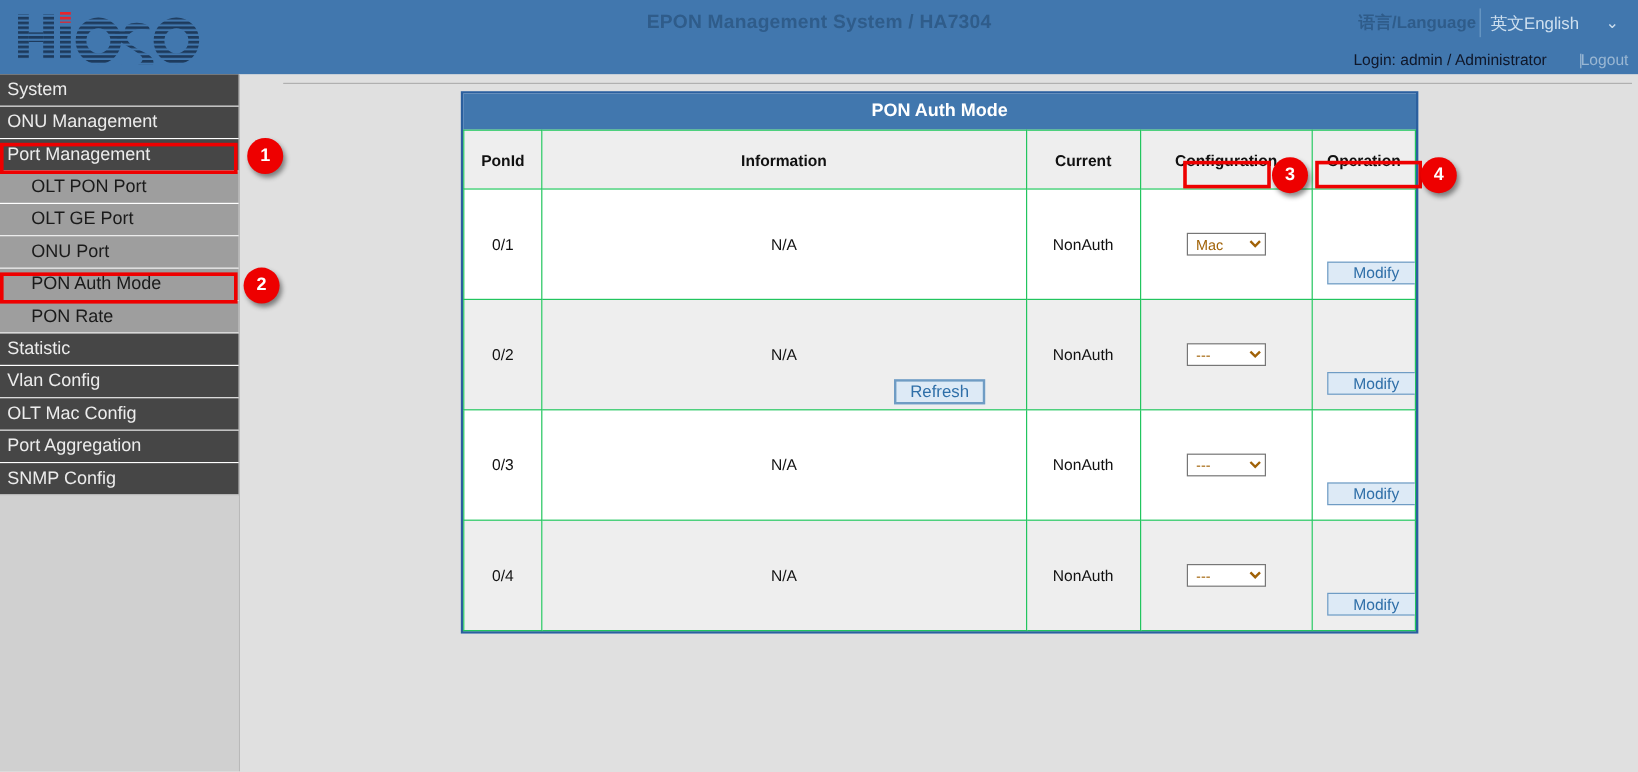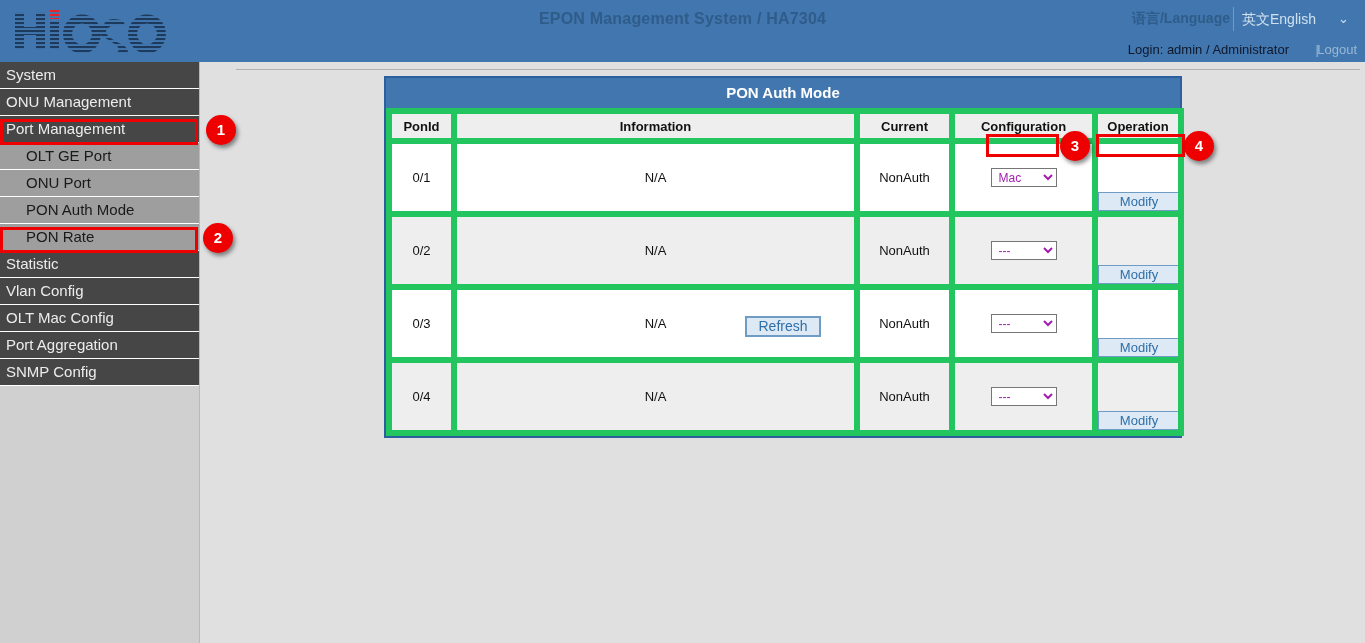--- a/index.html
+++ b/index.html
@@ -183,25 +183,25 @@
     font-size: 15px;
     font-weight: bold;
   }
   table.pon {
     width: 100%;
     border-collapse: collapse;
     table-layout: fixed;
     font-size: 13px;
   }
   table.pon th, table.pon td {
-    border: 6px solid #22c55e;
+    border: 1px solid #22c55e;
     height: 24px;
     text-align: center;
     color: #111111;
-    padding: 0;
+    padding: 12px;
     overflow: hidden;
   }
   table.pon thead th {
     background: #eeeeee;
     font-weight: bold;
     font-size: 13px;
   }
   table.pon tbody tr.even td { background: #ffffff; }
   table.pon tbody tr.odd  td { background: #eeeeee; }
 
@@ -212,21 +212,21 @@
   col.c-op     { width: 86px; }
 
   .cfg-select {
     width: 66px;
     height: 19px;
     font-family: "Liberation Sans", sans-serif;
     font-size: 12px;
     padding: 0 0 0 3px;
     border: 1px solid #767676;
     background: #ffffff;
-    color: #a21caf;
+    color: #a16207;
     box-sizing: border-box;
     vertical-align: middle;
   }
   .btn-modify {
     width: 82px;
     height: 19px;
     background: #ddeaf6;
     border: 1px solid #6f9cc4;
     color: #2f6fa8;
     font-family: "Liberation Sans", sans-serif;
@@ -329,20 +329,21 @@
 
     <div class="login-info">Login: admin / Administrator</div>
     <div class="logout-sep">|</div>
     <a class="logout-link">Logout</a>
   </div>
 
   <div class="sidebar">
     <div class="nav-item nav-top">System</div>
     <div class="nav-item nav-top">ONU Management</div>
     <div class="nav-item nav-top">Port Management</div>
+    <div class="nav-item nav-sub">OLT PON Port</div>
     <div class="nav-item nav-sub">OLT GE Port</div>
     <div class="nav-item nav-sub">ONU Port</div>
     <div class="nav-item nav-sub">PON Auth Mode</div>
     <div class="nav-item nav-sub">PON Rate</div>
     <div class="nav-item nav-top">Statistic</div>
     <div class="nav-item nav-top">Vlan Config</div>
     <div class="nav-item nav-top">OLT Mac Config</div>
     <div class="nav-item nav-top">Port Aggregation</div>
     <div class="nav-item nav-top">SNMP Config</div>
   </div>

